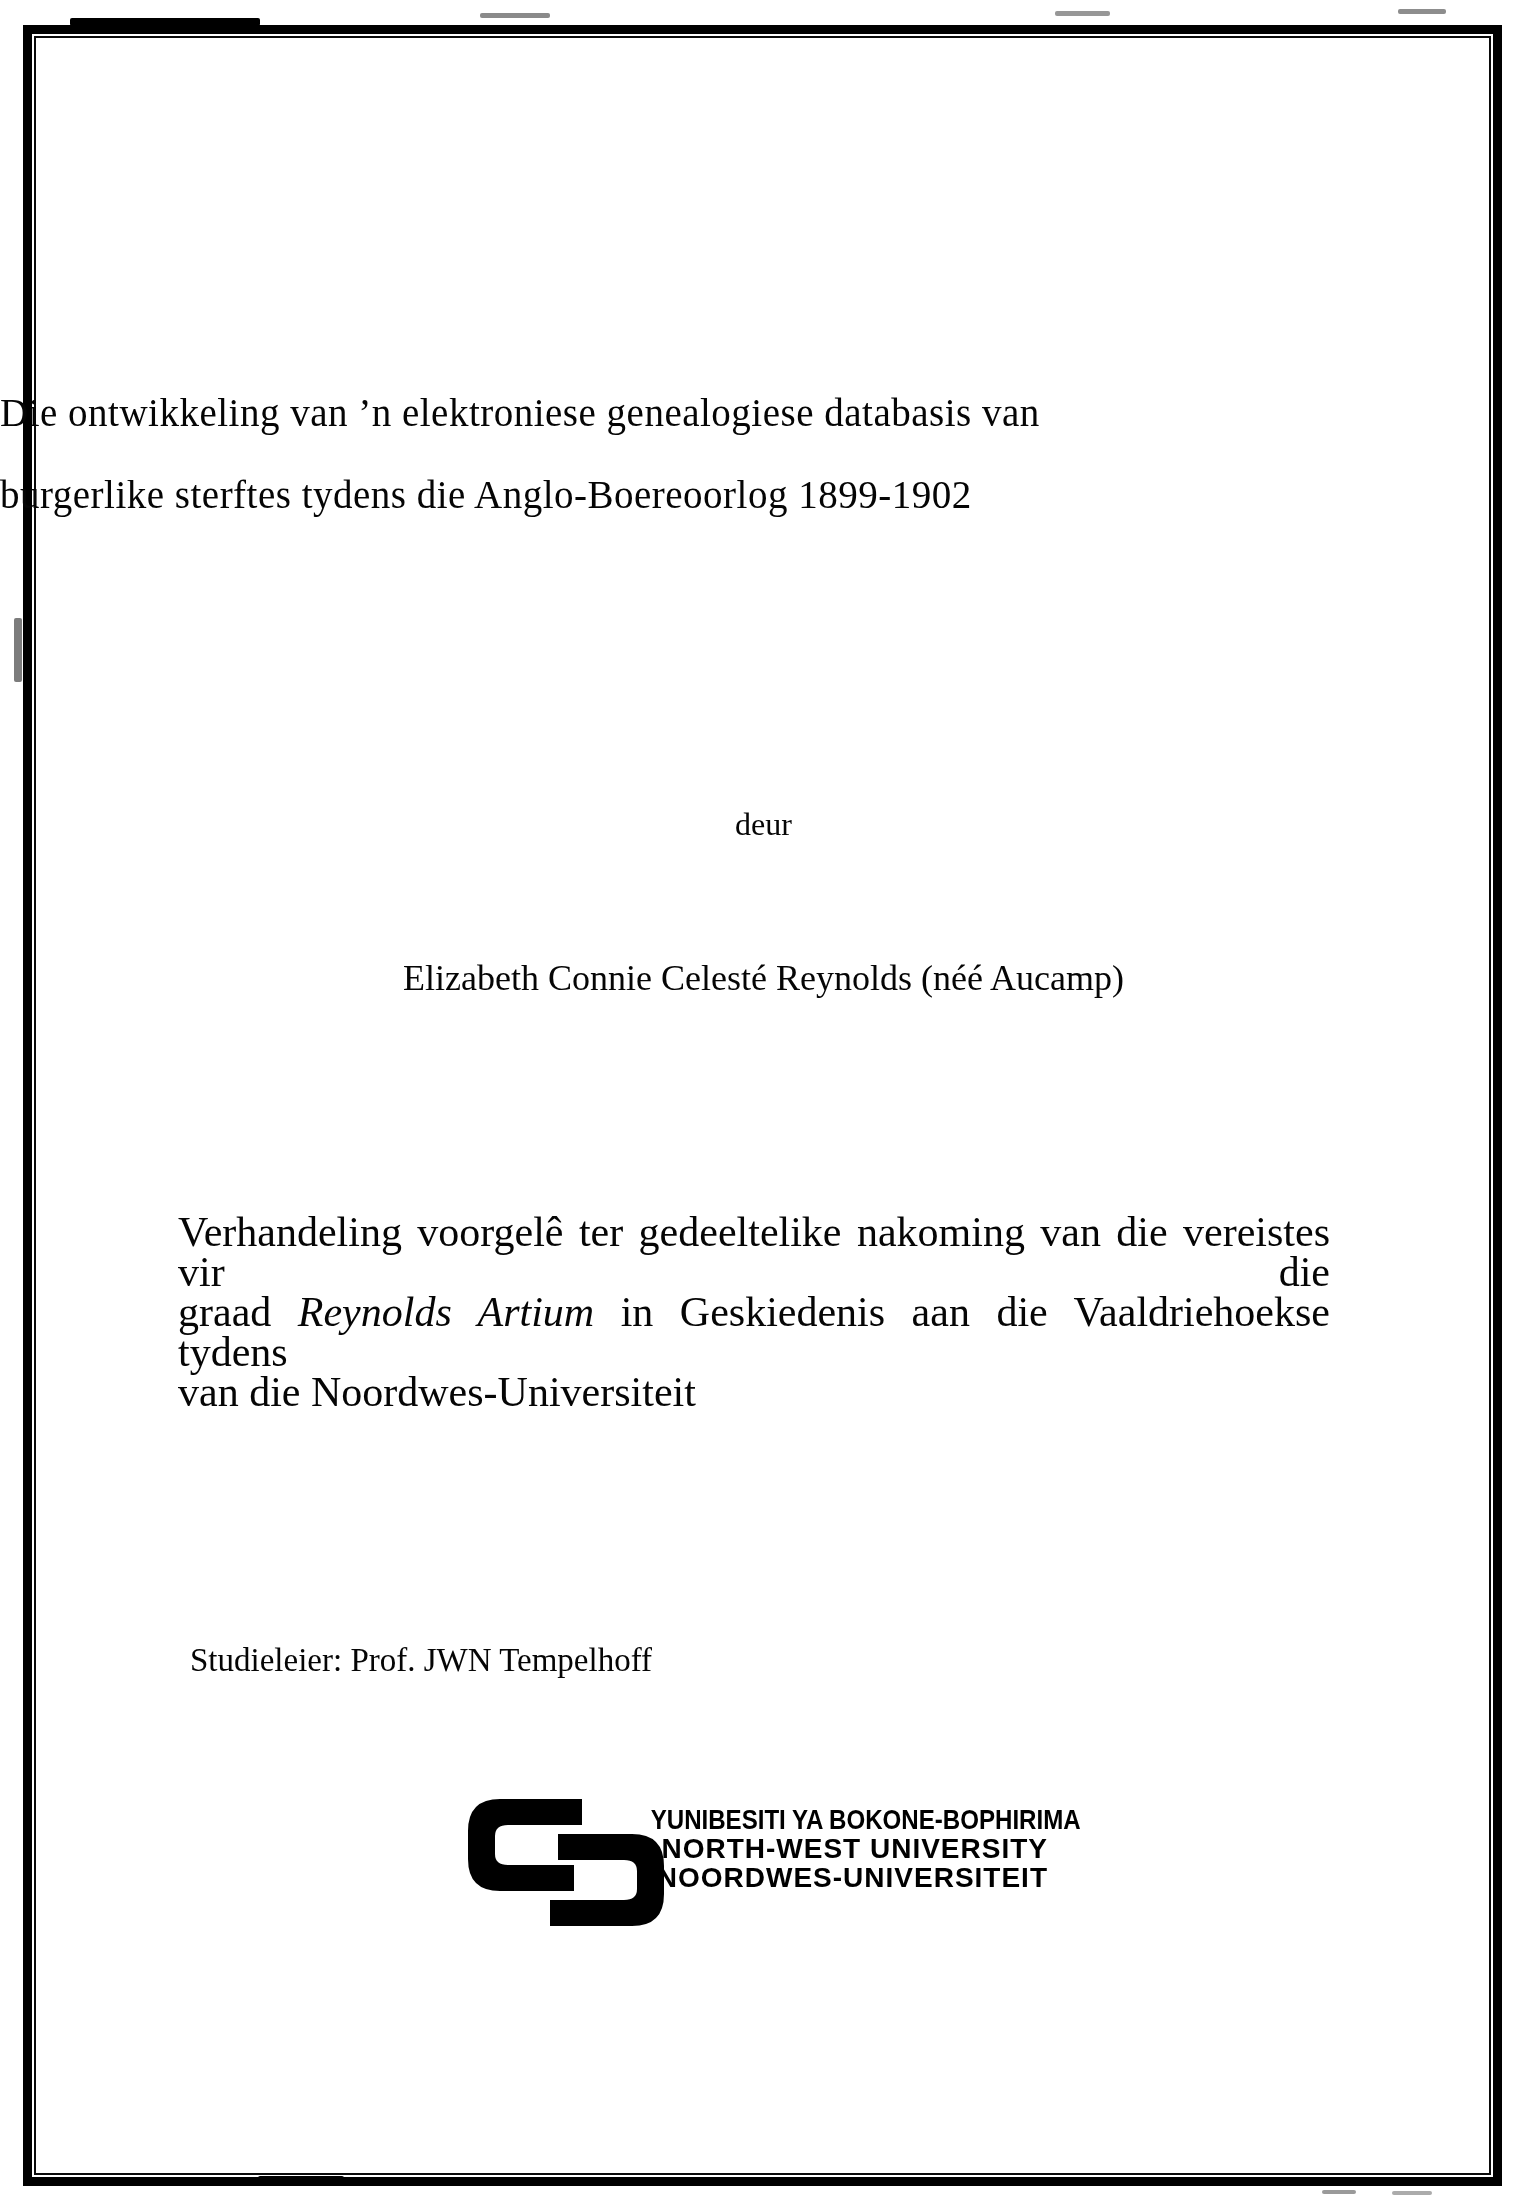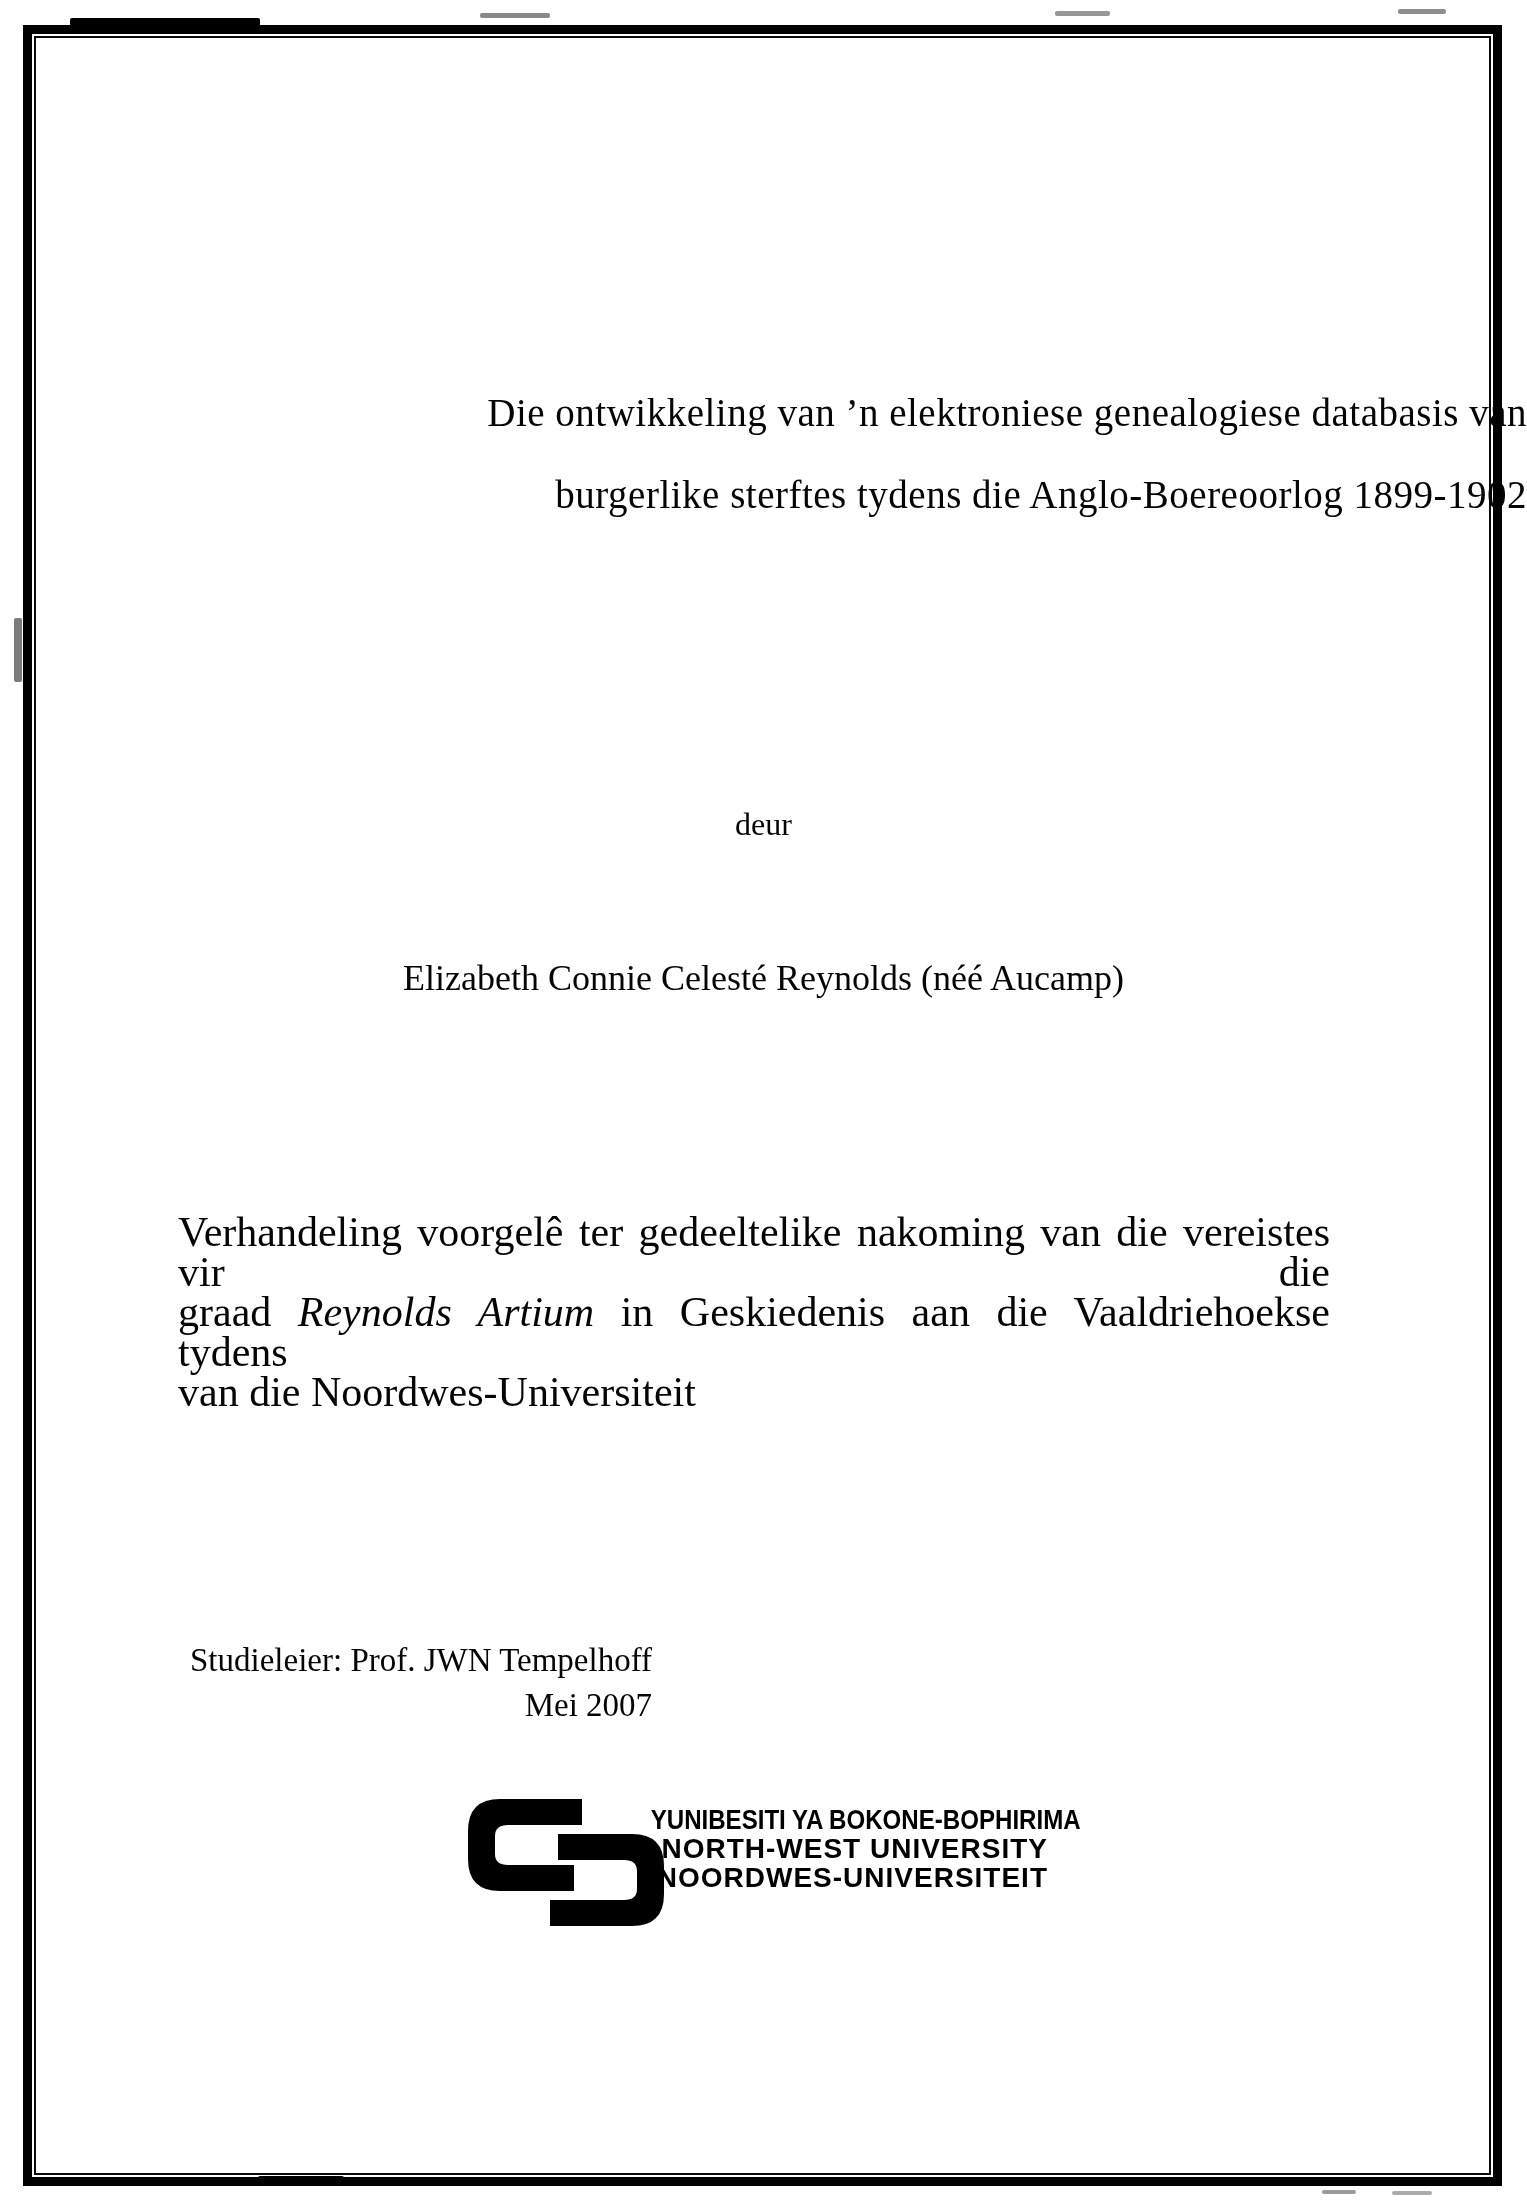--- a/index.html
+++ b/index.html
@@ -17,21 +17,21 @@
   .artifact{position:absolute;background:#000;border-radius:2px;}
   .a1{left:70px;top:18px;width:190px;height:8px;}
   .a2{left:480px;top:13px;width:70px;height:5px;background:#8a8a8a;}
   .a3{left:1055px;top:11px;width:55px;height:5px;background:#979797;}
   .a4{left:1398px;top:9px;width:48px;height:5px;background:#8d8d8d;}
   .a5{left:14px;top:618px;width:8px;height:64px;background:#7c7c7c;}
   .a6{left:1322px;top:2190px;width:34px;height:4px;background:#9a9a9a;}
   .a7{left:1392px;top:2191px;width:40px;height:4px;background:#ababab;}
   .a8{left:258px;top:2176px;width:86px;height:5px;}
 
-  .title{position:absolute;left:0;width:100%;top:372px;text-align:right;
+  .title{position:absolute;left:0;width:100%;top:372px;text-align:left;
     font-size:39px;line-height:82px;letter-spacing:0.5px;white-space:nowrap;}
   .byline{position:absolute;left:0;width:100%;top:806px;text-align:center;
     font-size:32px;line-height:36px;}
   .author{position:absolute;left:0;width:100%;top:957px;text-align:center;
     font-size:36px;line-height:42px;white-space:nowrap;}
 
   .statement{position:absolute;left:178px;width:1152px;top:1212px;
     font-size:42px;line-height:40px;}
   .jline{text-align:justify;text-align-last:justify;}
   .italic{font-style:italic;}
@@ -75,21 +75,20 @@
   <div class="author">Elizabeth Connie Celesté Reynolds (néé Aucamp)</div>
 
   <div class="statement">
     <div class="jline">Verhandeling voorgelê ter gedeeltelike nakoming van die vereistes vir die</div>
     <div class="jline"><span>graad </span><span class="italic">Reynolds Artium</span><span> in Geskiedenis aan die Vaaldriehoekse tydens</span></div>
     <div>van die Noordwes-Universiteit</div>
   </div>
 
   <div class="supervisor">
     <div>Studieleier: Prof. JWN Tempelhoff</div>
-    <div>Mei 2007</div>
   </div>
 
   <svg class="logo-mark" width="196" height="127" viewBox="0 0 196 127" aria-hidden="true">
     <path d="M 114,0 L 32,0 Q 0,0 0,32 L 0,60 Q 0,92 32,92 L 106,92 L 106,66 L 40,66 Q 27,66 27,55 L 27,37 Q 27,26 40,26 L 114,26 Z" fill="#000"></path>
     <path d="M 114,0 L 32,0 Q 0,0 0,32 L 0,60 Q 0,92 32,92 L 106,92 L 106,66 L 40,66 Q 27,66 27,55 L 27,37 Q 27,26 40,26 L 114,26 Z" fill="#000" transform="rotate(180,98,63.5)"></path>
   </svg>
 
   <div class="logo-text">
     <div class="l1">YUNIBESITI YA BOKONE-BOPHIRIMA</div>
     <div class="l23">NORTH-WEST UNIVERSITY</div>

